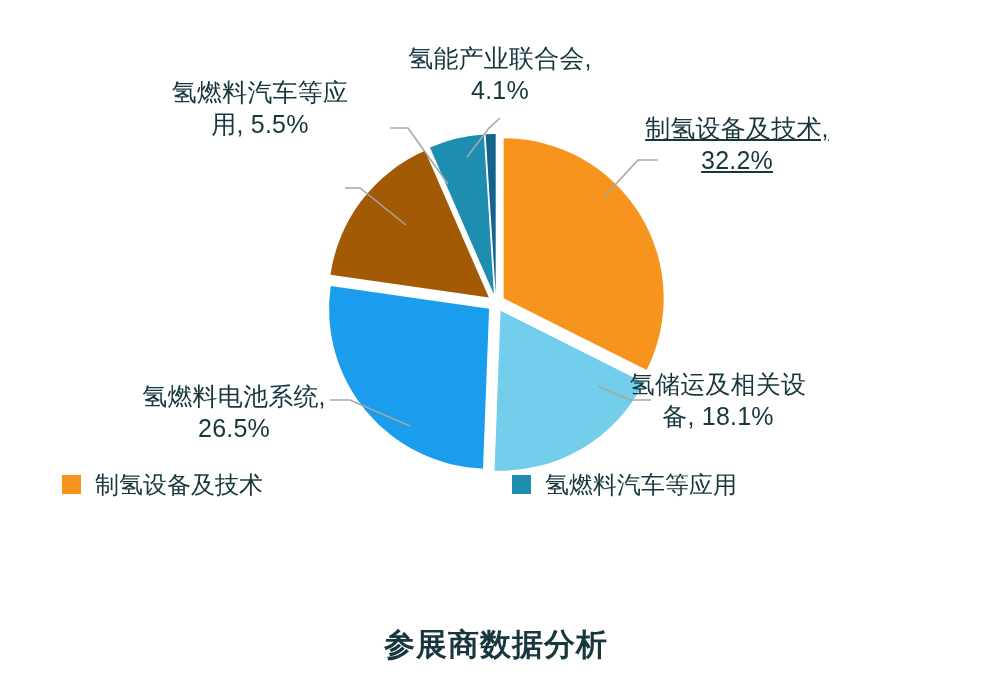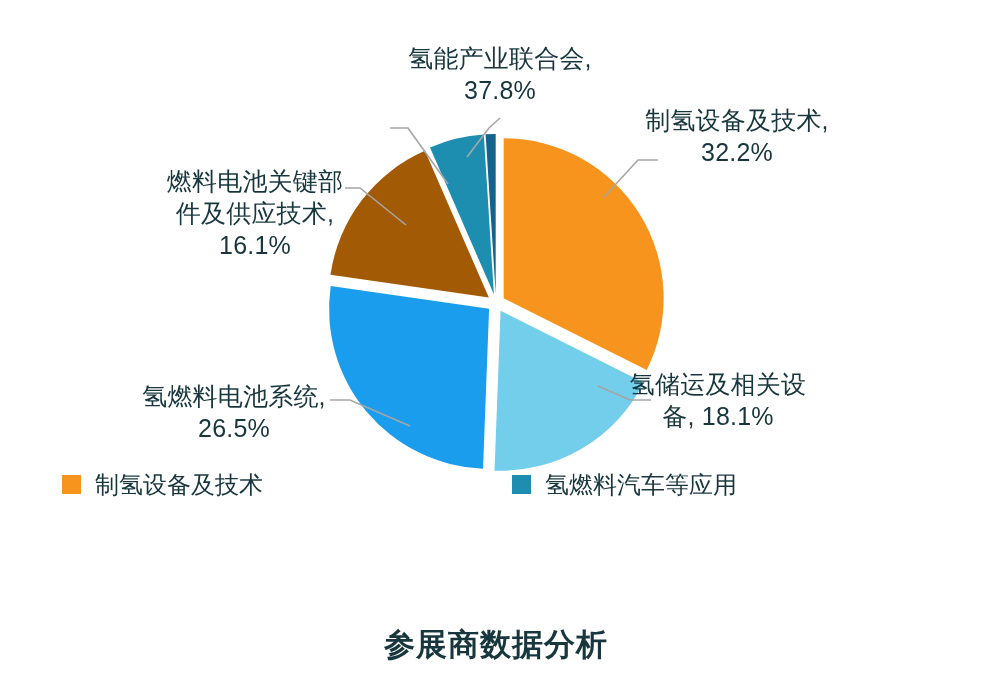--- a/index.html
+++ b/index.html
@@ -94,36 +94,35 @@
     <g id="leaders-group">
       <polyline points="658,160 638,160 604,197" fill="none" stroke="#a6a6a6" stroke-width="1.6"></polyline>
       <polyline points="651,400 630,400 598,386" fill="none" stroke="#a6a6a6" stroke-width="1.6"></polyline>
       <polyline points="330,400 350,400 410,426" fill="none" stroke="#a6a6a6" stroke-width="1.6"></polyline>
       <polyline points="345,188 360,188 406,225" fill="none" stroke="#a6a6a6" stroke-width="1.6"></polyline>
       <polyline points="390,128 408,128 448,184" fill="none" stroke="#a6a6a6" stroke-width="1.6"></polyline>
       <polyline points="500,118 489,128 467,157" fill="none" stroke="#a6a6a6" stroke-width="1.6"></polyline>
     </g>
   </svg>
 
-  <div class="data-label" style="left:612px; top:104px; width:250px;">制氢设备及技术,
+  <div class="data-label" style="left:612px; top:112px; width:250px;text-decoration:underline;">制氢设备及技术,
 32.2%</div>
 
   <div class="data-label" style="left:608px; top:368px; width:220px;">氢储运及相关设
 备, 18.1%</div>
 
   <div class="data-label" style="left:112px; top:380px; width:244px;">氢燃料电池系统,
 26.5%</div>
 
-  <div class="data-label" style="left:140px; top:165px; width:230px;">燃料电池关键部
-件及供应技术,
-16.1%</div>
 
+  <div class="data-label" style="left:148px; top:76px; width:224px;">氢燃料汽车等应
+用, 5.5%</div>
 
   <div class="data-label" style="left:392px; top:42px; width:216px;">氢能产业联合会,
-37.8%</div>
+4.1%</div>
 
   <div class="legend" id="legend">
       <div class="legend-item">
         <span class="legend-swatch" style="background: rgb(247, 148, 30);"></span>
         <span class="legend-label">制氢设备及技术</span>
       </div>
       <div class="legend-item">
         <span class="legend-swatch" style="background: rgb(30, 142, 176);"></span>
         <span class="legend-label">氢燃料汽车等应用</span>
       </div>

